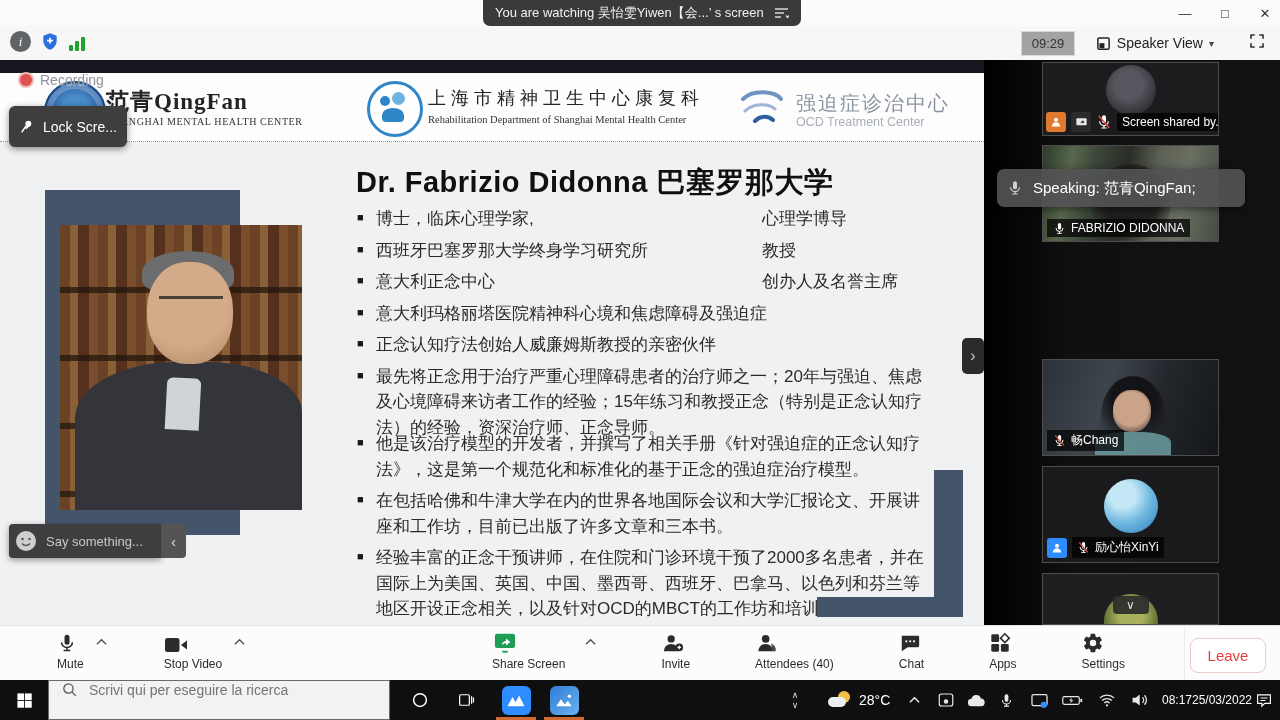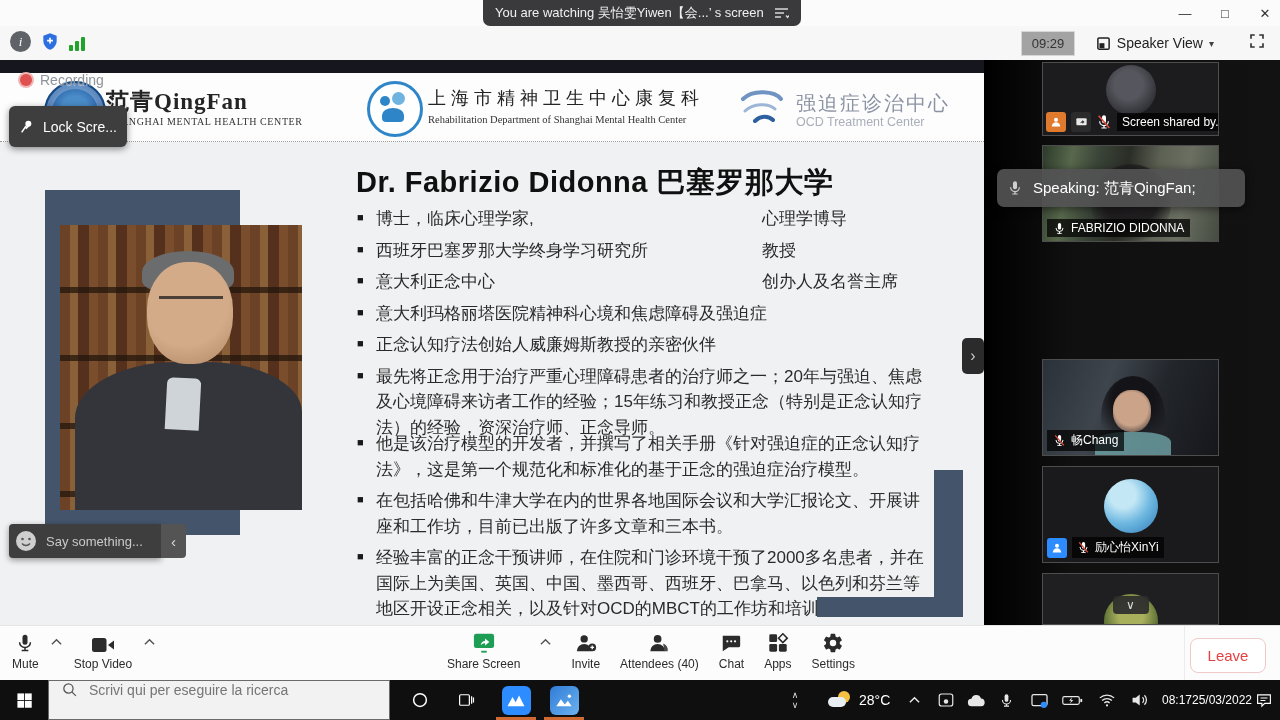--- a/index.html
+++ b/index.html
@@ -96,21 +96,21 @@
   .avatar{border-radius:50%;position:absolute;}
   .toast{position:absolute;left:13px;top:109px;width:248px;height:38px;background:rgba(82,82,84,.92);border-radius:7px;
       display:flex;align-items:center;gap:10px;padding:0 10px;color:#fff;font-size:15px;box-sizing:border-box;
       box-shadow:0 2px 8px rgba(0,0,0,.5);z-index:5;}
   .collapse-pill{position:absolute;left:50%;transform:translateX(-50%);top:22px;width:36px;height:18px;
       background:rgba(45,45,45,.92);border-radius:4px;color:#ddd;font-size:12px;display:flex;align-items:center;
       justify-content:center;z-index:3;}
 
   
   .ctrl-bar{position:absolute;left:0;top:625px;width:1280px;height:55px;background:#fcfcfc;border-top:1px solid #e5e5e5;}
-  .cbtn{display:flex;flex-direction:column;align-items:center;gap:3px;color:#2b2b2b;font-size:12px;}
+  .cbtn{display:flex;flex-direction:column;gap:3px;color:#2b2b2b;font-size:12px;margin-left:45px;}
   .cbtn .ci{height:22px;display:flex;align-items:flex-end;}
   .caret{color:#555;padding-top:6px;}
   .ctrl-left{position:absolute;left:12px;top:6px;display:flex;align-items:flex-start;gap:12px;}
   .ctrl-center{position:absolute;left:447px;top:6px;display:flex;align-items:flex-start;gap:20px;}
   .leave-btn{position:absolute;right:14px;top:12px;width:74px;height:33px;background:#fff;border:1px solid #f0c9c9;
       border-radius:8px;color:#e64040;font-size:15px;display:flex;align-items:center;justify-content:center;}
   .ctrl-divider{position:absolute;right:95px;top:0;width:1px;height:55px;background:#ececec;}
 
   
   .taskbar{position:absolute;left:0;top:680px;width:1280px;height:40px;background:#0f0f0f;color:#e8e8e8;}

